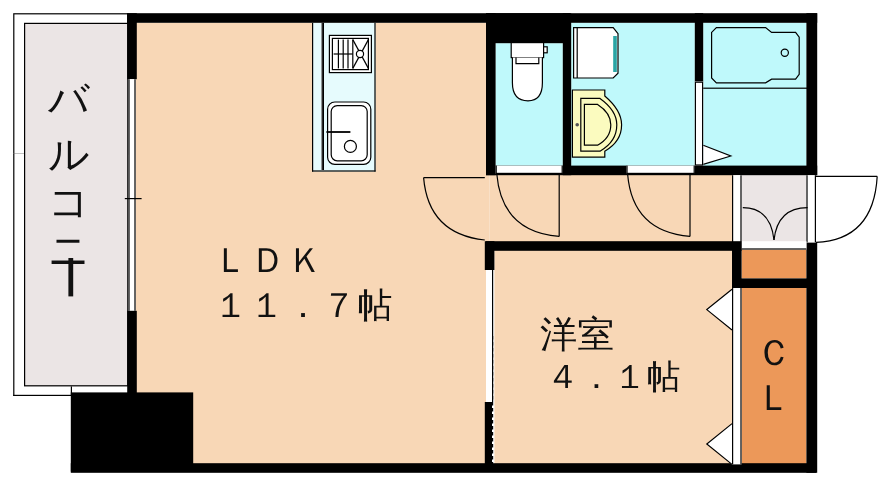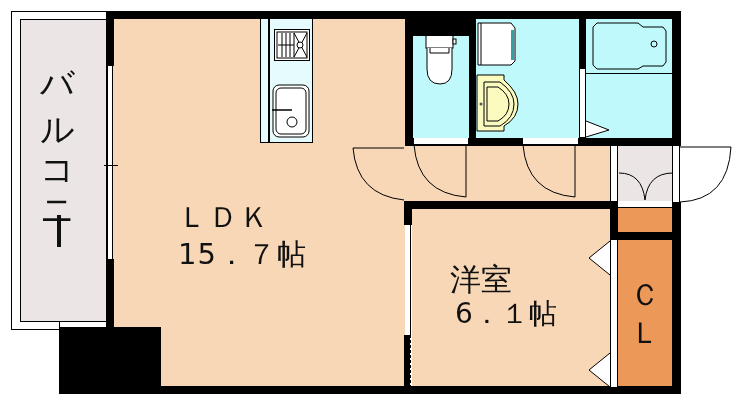--- a/index.html
+++ b/index.html
@@ -144,17 +144,17 @@
   <path d="M51,1 Q48,54 0,56" fill="none" stroke="#000"></path>
 </svg>
 <svg style="left:586px;top:240px;" width="26" height="36" viewBox="0 0 26 36">
   <path d="M24,1 L3,18 L24,35" fill="#fff" stroke="#000"></path>
 </svg>
 <svg style="left:586px;top:352px;" width="26" height="36" viewBox="0 0 26 36">
   <path d="M24,1 L3,18 L24,35" fill="#fff" stroke="#000"></path>
 </svg>
 
 <div class="label" style="left:178px;top:203px;font-size:29px;letter-spacing:2px;">ＬＤＫ</div>
-<div class="label" style="left:178px;top:240px;font-size:29px;letter-spacing:1px;">15．７帖</div>
+<div class="label" style="left:178px;top:240px;font-size:29px;letter-spacing:1px;">１１．７帖</div>
 <div class="label" style="left:450px;top:264px;font-size:31px;">洋室</div>
-<div class="label" style="left:455px;top:300px;font-size:28px;">6．１帖</div>
+<div class="label" style="left:455px;top:300px;font-size:28px;">４．１帖</div>
 <div class="label" style="left:630px;top:280px;font-size:30px;">Ｃ</div>
 <div class="label" style="left:630px;top:318px;font-size:30px;">Ｌ</div>
 
 </body></html>

